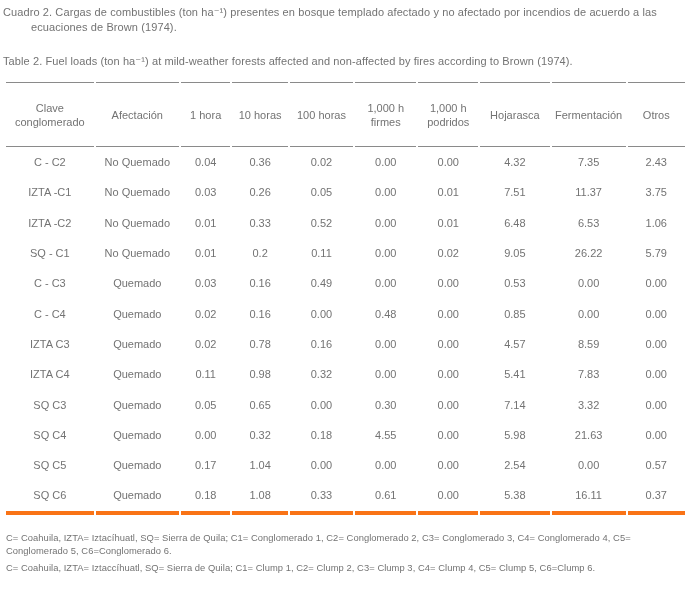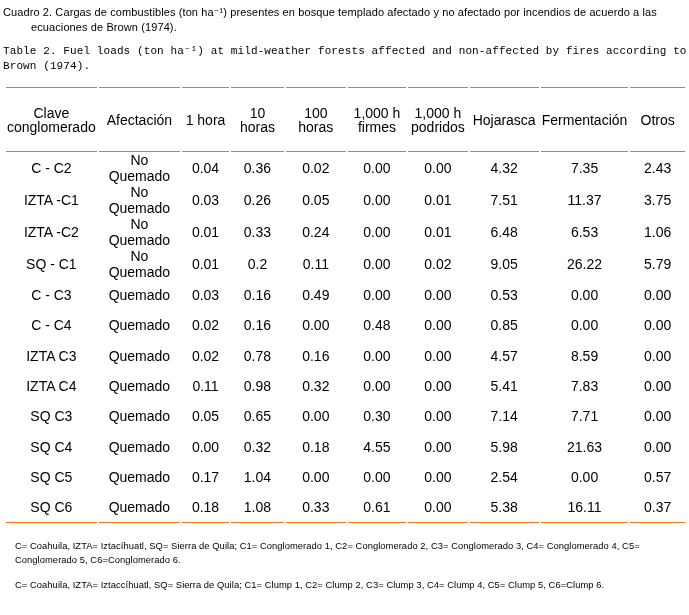--- a/index.html
+++ b/index.html
@@ -2,61 +2,61 @@
 <html><head>
 <meta charset="utf-8">
 <style>
   html, body { margin: 0; padding: 0; background: #ffffff; }
   .page {
     position: relative;
     width: 689px;
     height: 615px;
     background: #ffffff;
     font-family: "Liberation Sans", "DejaVu Sans", sans-serif;
-    color: #000000;
+    color: #737373;
     overflow: hidden;
     box-sizing: border-box;
     padding: 5px 2px 0 3px;
   }
   .caption { font-size: 11px; line-height: 15px; letter-spacing: 0.1px; }
   .caption-es-l2 { margin-left: 28px; }
-  .caption-en { margin-top: 9px; font-family: Liberation Mono, monospace; }
+  .caption-en { margin-top: 19px; }
 
   table.fuel {
     border-collapse: separate;
     border-spacing: 2px 0;
     table-layout: fixed;
     margin: 13px 0 16px 1px;
-    font-size: 14px;
+    font-size: 11px;
   }
   table.fuel th, table.fuel td {
     font-weight: normal;
     text-align: center;
     vertical-align: middle;
     padding: 0 1px;
     overflow: hidden;
   }
   table.fuel thead th {
     height: 63px;
     line-height: 14px;
     border-top: 1px solid #8a8a8a;
     border-bottom: 1px solid #8a8a8a;
   }
   table.fuel tbody td { height: 30.3px; }
-  table.fuel tbody tr:last-child td { border-bottom: 1px solid #f97316; }
+  table.fuel tbody tr:last-child td { border-bottom: 4px solid #f97316; }
 
   .footnotes {
     margin-top: 8px;
     margin-left: 0px;
     font-size: 9.4px;
     line-height: 13.5px;
     letter-spacing: 0.05px;
     width: 686px;
   }
-  .footnote { margin: 12px; }
+  .footnote { margin: 3px; }
 </style>
 </head>
 <body>
 
 <div class="page">
 
   <div class="caption">Cuadro 2. Cargas de combustibles (ton ha⁻¹) presentes en bosque templado afectado y no afectado por incendios de acuerdo a las</div>
   <div class="caption caption-es-l2">ecuaciones de Brown (1974).</div>
   <div class="caption caption-en">Table 2. Fuel loads (ton ha⁻¹) at mild-weather forests affected and non-affected by fires according to Brown (1974).</div>
 
@@ -110,21 +110,21 @@
           <td>0.01</td>
           <td>7.51</td>
           <td>11.37</td>
           <td>3.75</td>
         </tr>
         <tr>
           <td>IZTA -C2</td>
           <td>No Quemado</td>
           <td>0.01</td>
           <td>0.33</td>
-          <td>0.24</td>
+          <td>0.52</td>
           <td>0.00</td>
           <td>0.01</td>
           <td>6.48</td>
           <td>6.53</td>
           <td>1.06</td>
         </tr>
         <tr>
           <td>SQ - C1</td>
           <td>No Quemado</td>
           <td>0.01</td>
@@ -186,21 +186,21 @@
         </tr>
         <tr>
           <td>SQ C3</td>
           <td>Quemado</td>
           <td>0.05</td>
           <td>0.65</td>
           <td>0.00</td>
           <td>0.30</td>
           <td>0.00</td>
           <td>7.14</td>
-          <td>7.71</td>
+          <td>3.32</td>
           <td>0.00</td>
         </tr>
         <tr>
           <td>SQ C4</td>
           <td>Quemado</td>
           <td>0.00</td>
           <td>0.32</td>
           <td>0.18</td>
           <td>4.55</td>
           <td>0.00</td>

